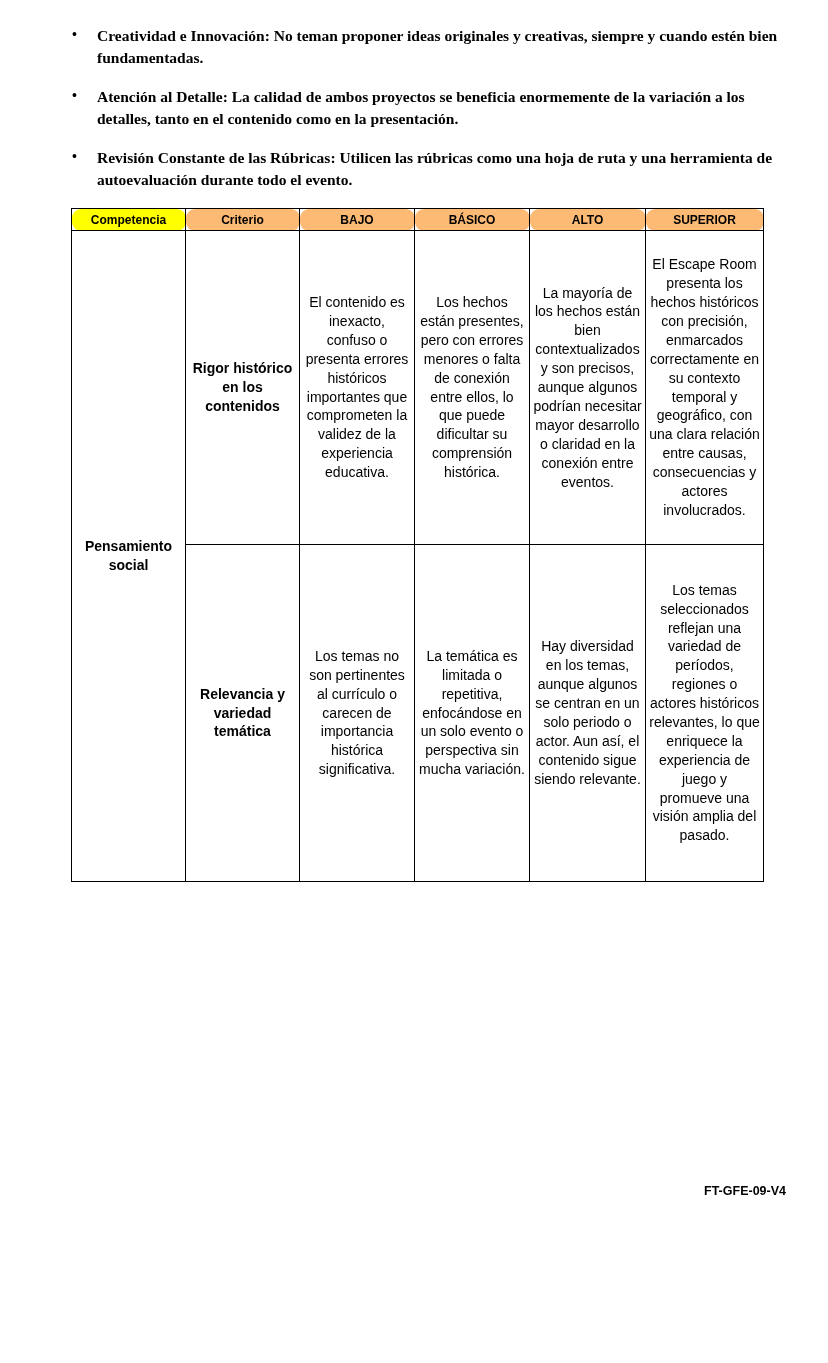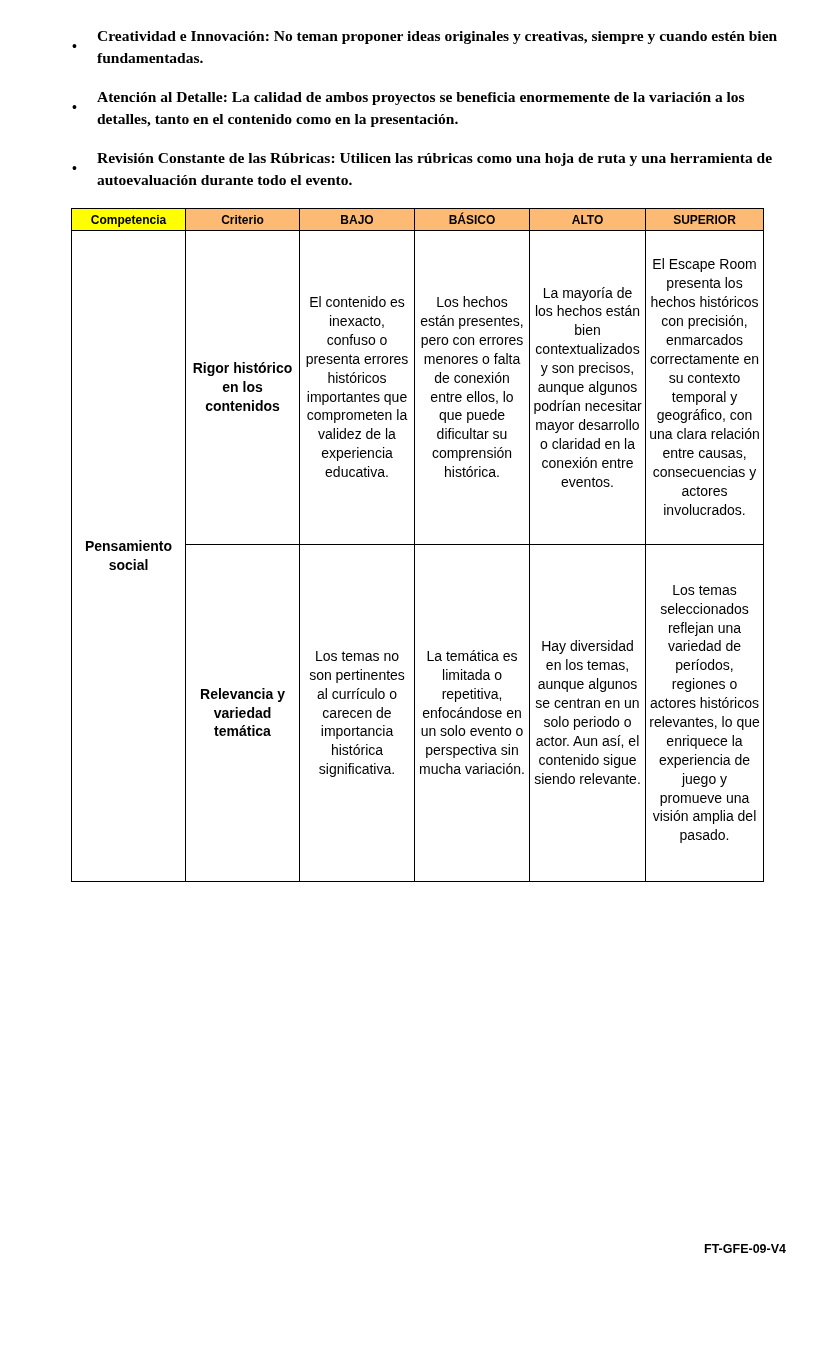--- a/index.html
+++ b/index.html
@@ -14,21 +14,20 @@
     overflow: hidden;
   }
   .doc { padding-top: 25px; }
 
   .bullet-item {
     display: flex;
     margin: 0 40px 17px 72px;
     font-weight: bold;
     font-size: 15.5px;
     line-height: 1.42;
-    align-items: center;
   }
   .bullet-item .marker {
     flex: 0 0 25px;
     font-size: 14px;
   }
   .bullet-item .marker::before { content: "\2022"; }
   .bullet-item .btxt { flex: 1 1 auto; }
 
   .rubrica-heading {
     display: flex;
@@ -50,39 +49,40 @@
   table.rubric th, table.rubric td {
     border: 1px solid #000000;
     text-align: center;
     vertical-align: middle;
   }
   table.rubric th {
     font-size: 12px;
     font-weight: bold;
     height: 22px;
     padding: 1px 2px;
+    border-radius: 9px;
   }
   .hdr-yellow { background: #FFFF00; }
   .hdr-green  { background: #fdba74; }
   table.rubric td {
     font-size: 14px;
     line-height: 1.35;
     padding: 2px 3px;
   }
   tr.row-1 { height: 314px; }
   tr.row-2 { height: 337px; }
   td.competencia {
     font-weight: bold;
     border-bottom: none;
   }
   td.criterio { font-weight: bold; margin-top: 22px; }
 
   .footer-code {
     position: absolute;
-    top: 1242px;
+    top: 1184px;
     right: 42px;
     font-family: "Liberation Sans", sans-serif;
     font-size: 12.5px;
     font-weight: bold;
   }
 </style>
 </head>
 <body>
 
 <div class="doc">

